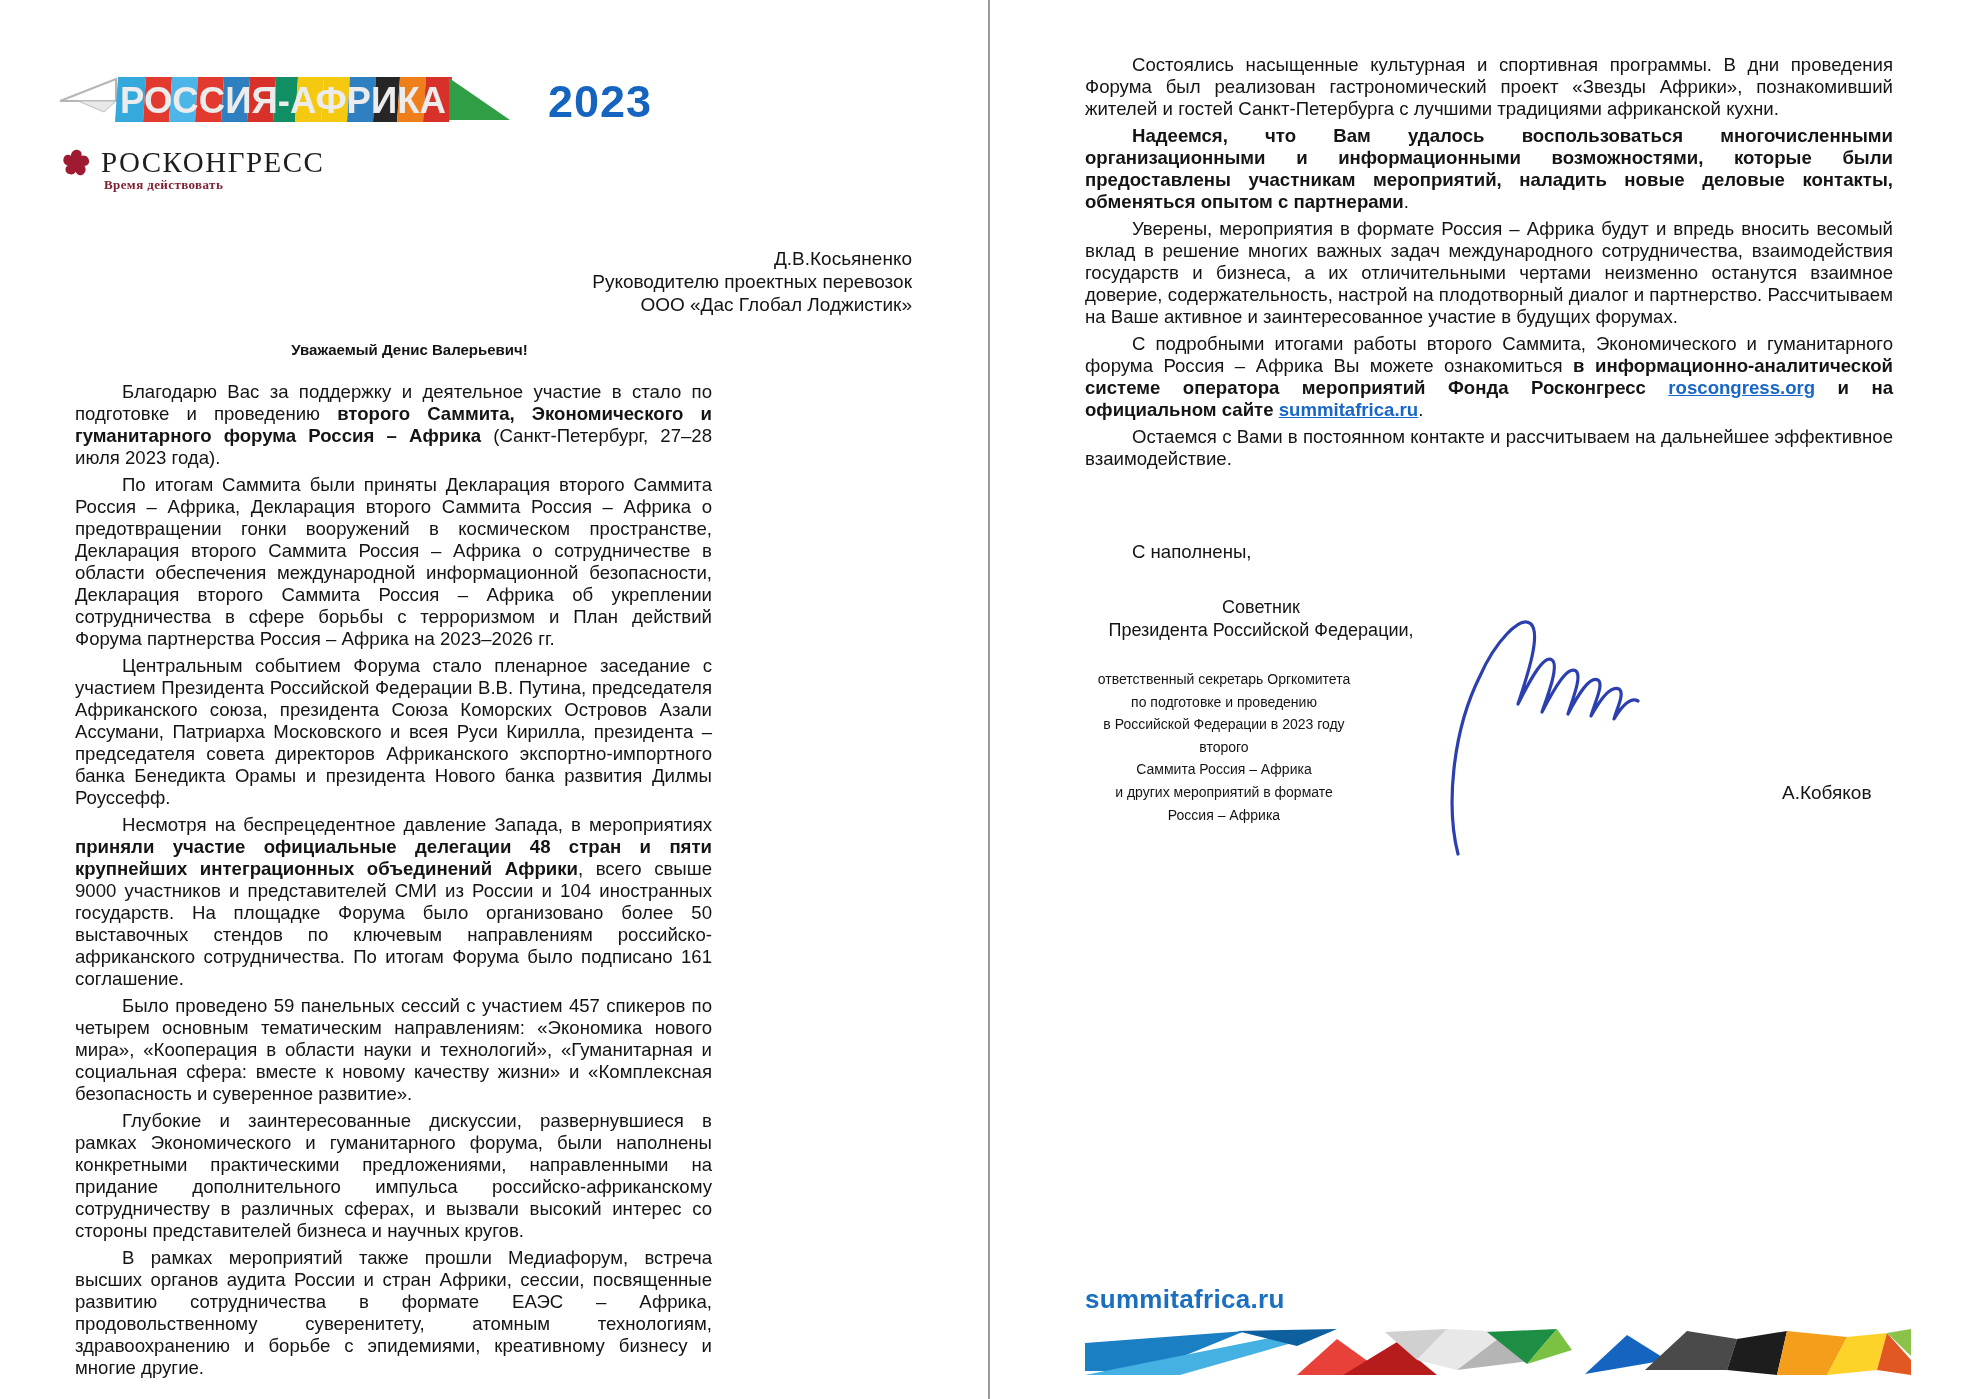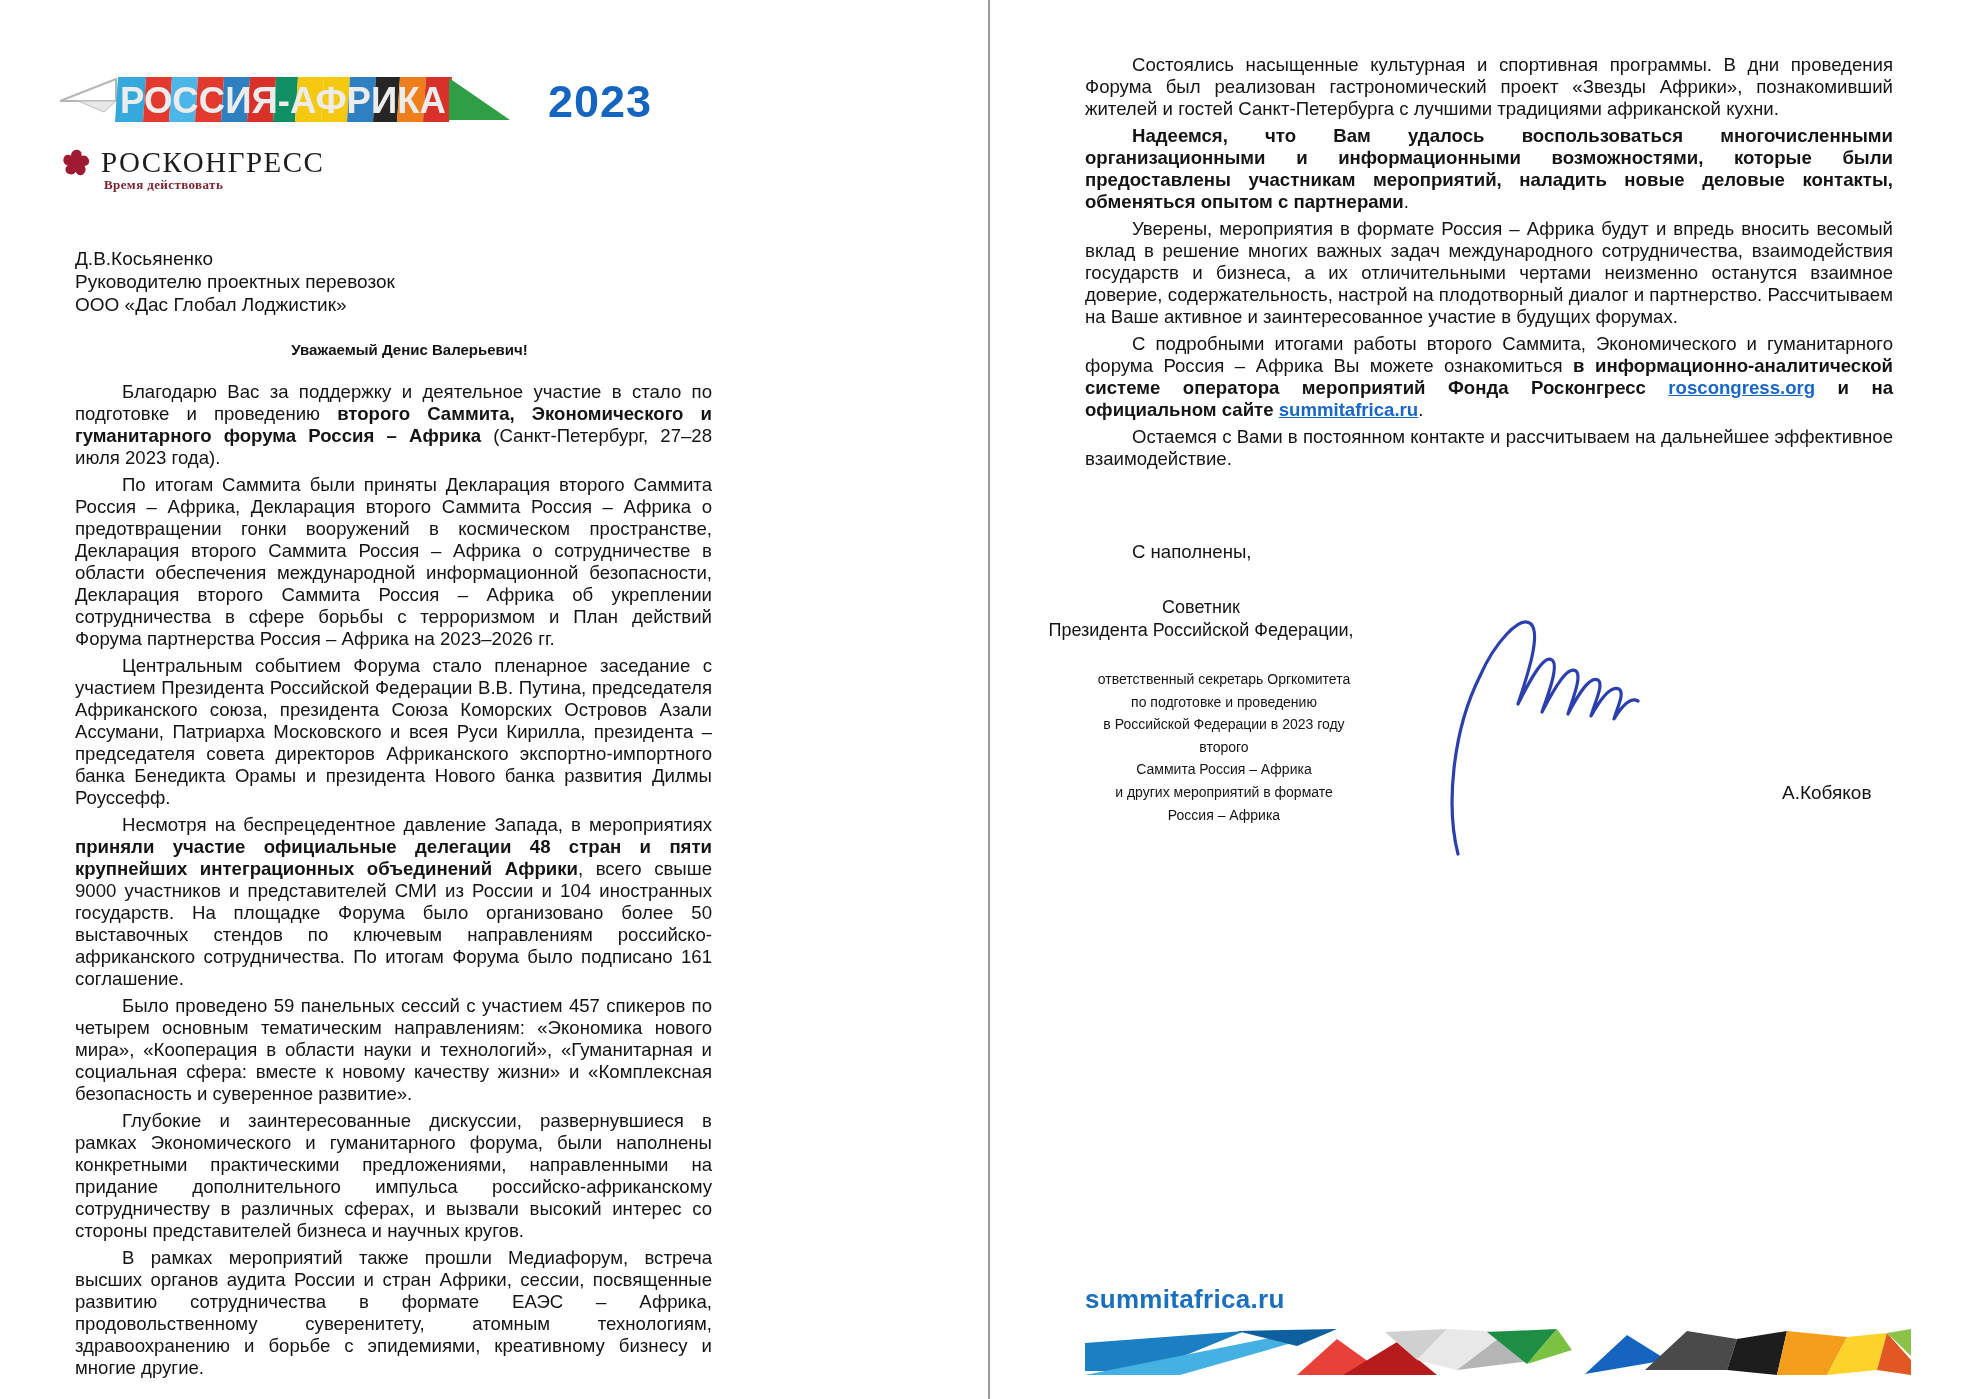--- a/index.html
+++ b/index.html
@@ -9,31 +9,31 @@
   
   #divider{left:988px;top:0;width:2px;height:1399px;background:#9c9c9c;}
   
   #logo-row{left:58px;top:74px;display:flex;align-items:flex-start;}
   #logo-year{margin-left:38px;margin-top:2px;font-size:45px;font-weight:bold;color:#1565c0;letter-spacing:1px;}
   #roscongress-row{left:60px;top:146px;display:flex;align-items:center;gap:9px;}
   #roscongress-name{font-family:"Liberation Serif",serif;font-size:29px;letter-spacing:1.5px;color:#1d1d1d;}
   #roscongress-tagline{left:104px;top:177px;font-family:"Liberation Serif",serif;
        font-size:13px;font-weight:bold;color:#7e2231;letter-spacing:0.4px;}
   
-  #recipient{left:75px;top:247px;width:830px;text-align:left;font-size:19px;line-height:23px;}
+  #recipient{left:82px;top:247px;width:830px;text-align:right;font-size:19px;line-height:23px;}
   #salutation{left:91px;top:341px;width:637px;text-align:center;font-weight:bold;font-size:15px;}
   
   #left-body{left:75px;top:381px;width:637px;}
   #right-body{left:1085px;top:54px;width:808px;}
   p.para{margin:0 0 5px 0;text-indent:47px;text-align:justify;font-size:18.6px;line-height:22px;}
   .b{font-weight:bold;}
   .lnk{color:#1766c8;text-decoration:underline;font-weight:bold;cursor:pointer;}
   
   #closing{left:1132px;top:541px;font-size:18.6px;}
-  #signoff-title{left:1031px;top:596px;width:340px;text-align:center;font-size:18px;line-height:22.5px;}
+  #signoff-title{left:1091px;top:596px;width:340px;text-align:center;font-size:18px;line-height:22.5px;}
   #signoff-block{left:1085px;top:668px;width:278px;text-align:center;font-size:14px;line-height:22.6px;}
   #signer{left:1782px;top:782px;font-size:19px;}
   #signature-svg{left:1428px;top:592px;}
   
   #footer-site{left:1085px;top:1284px;font-size:26px;font-weight:bold;color:#1a6fbf;letter-spacing:0.3px;cursor:pointer;}
   #footer-stripe{left:1085px;top:1329px;}
 </style>
 </head>
 <body>
 

